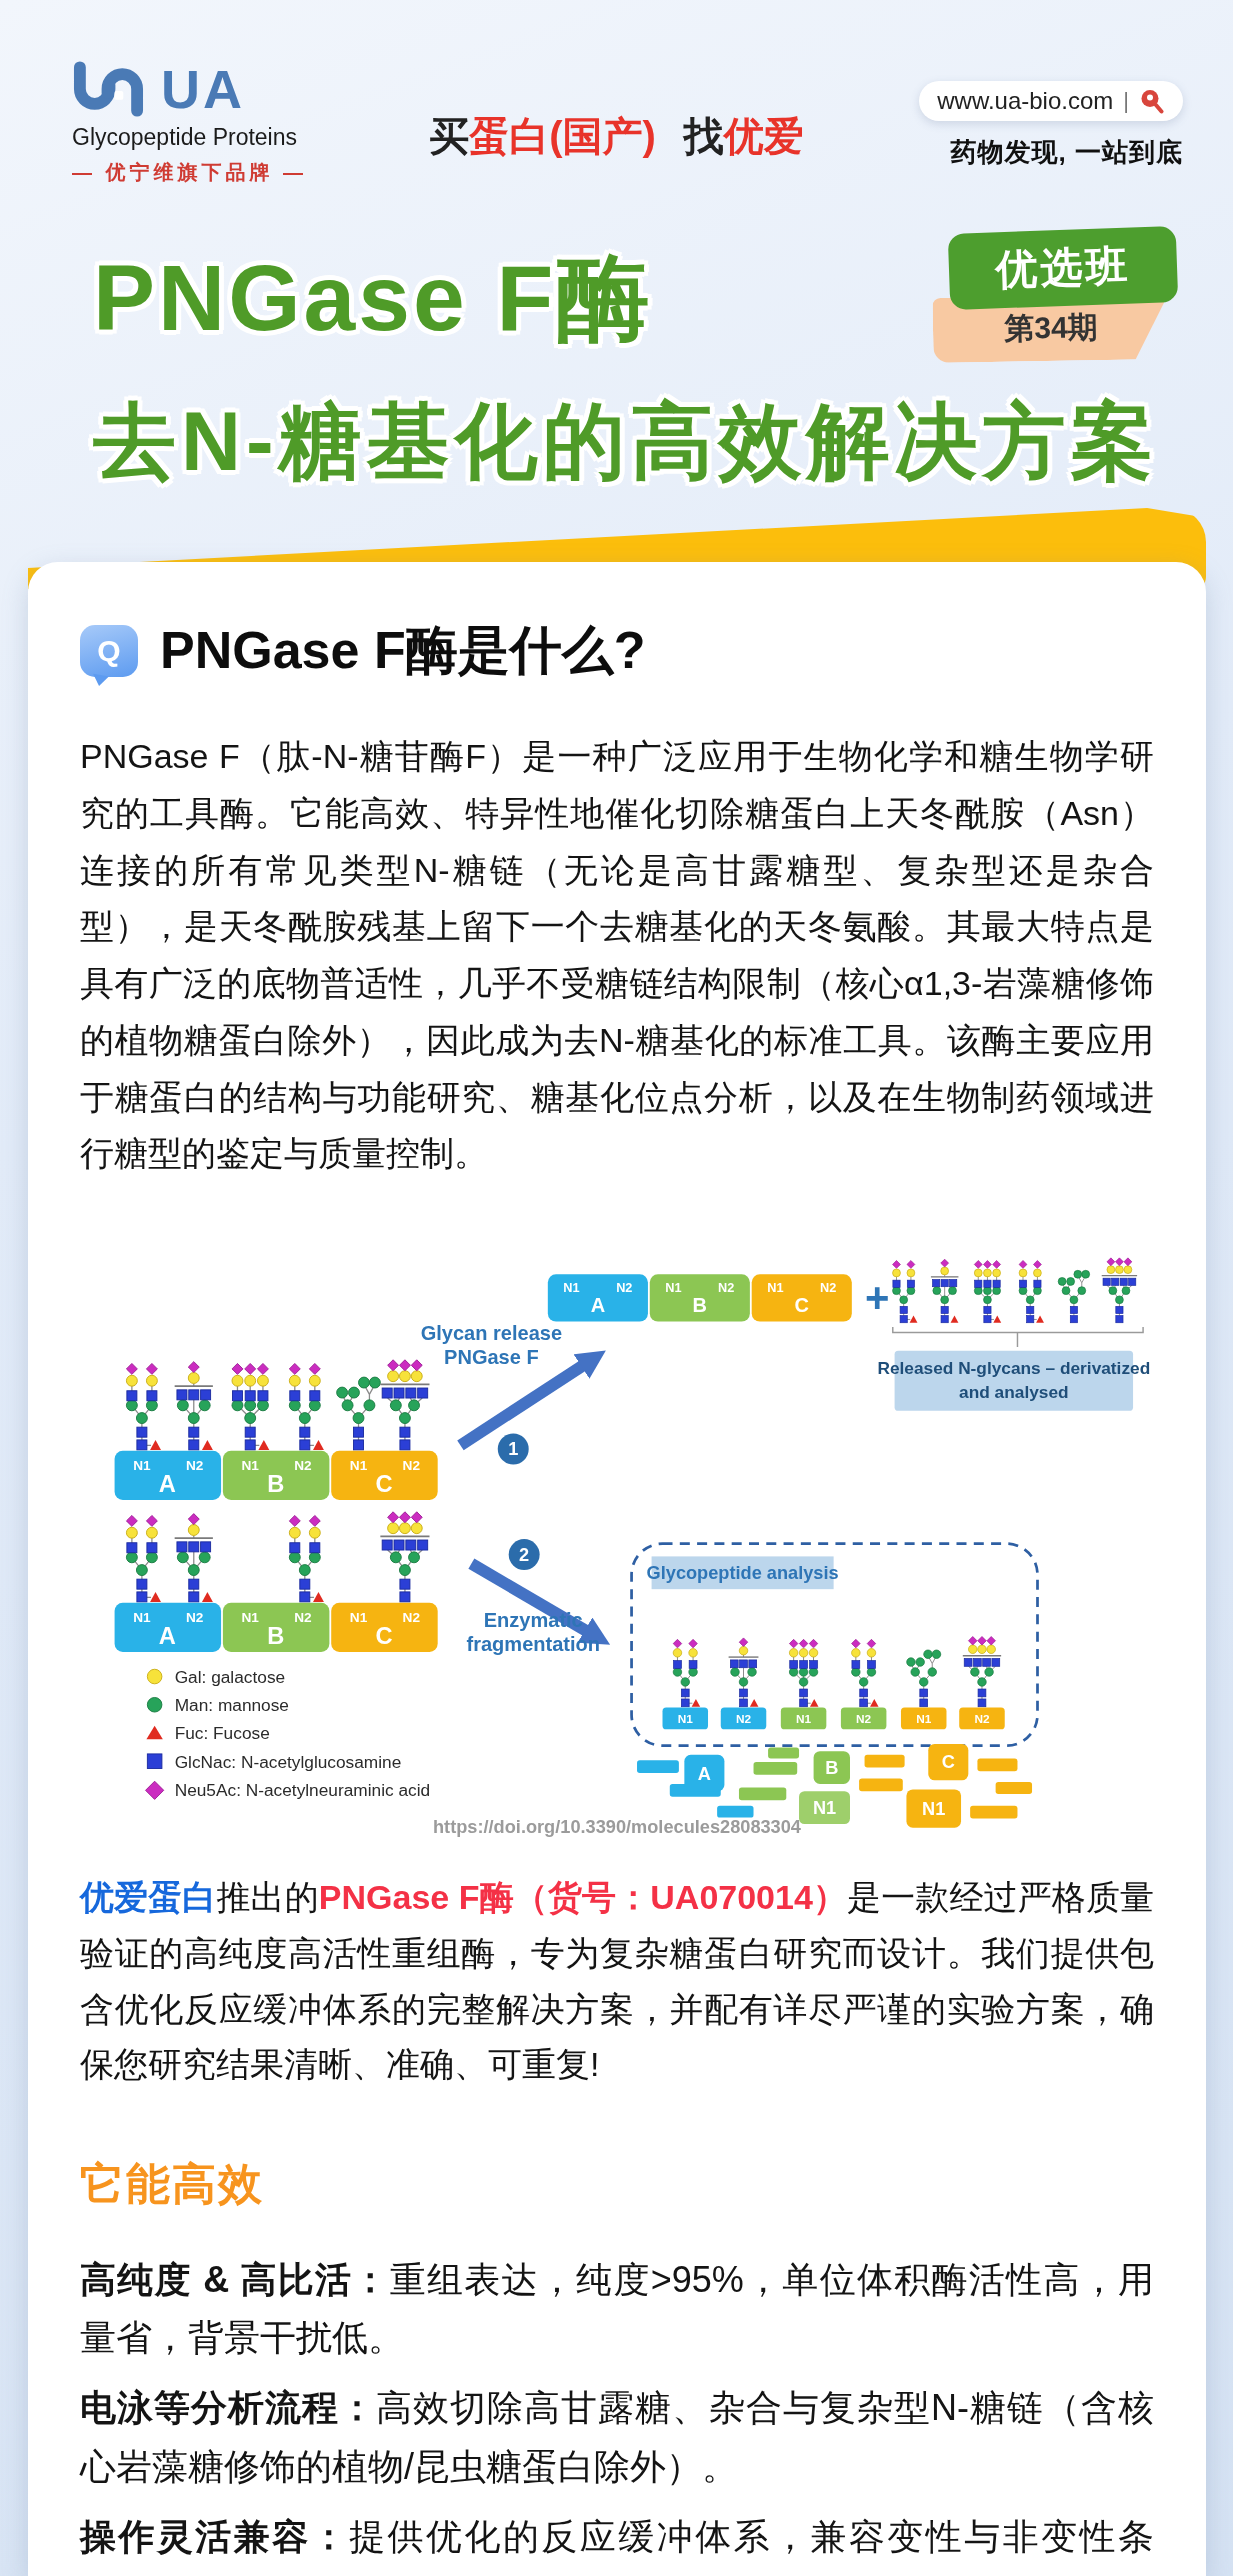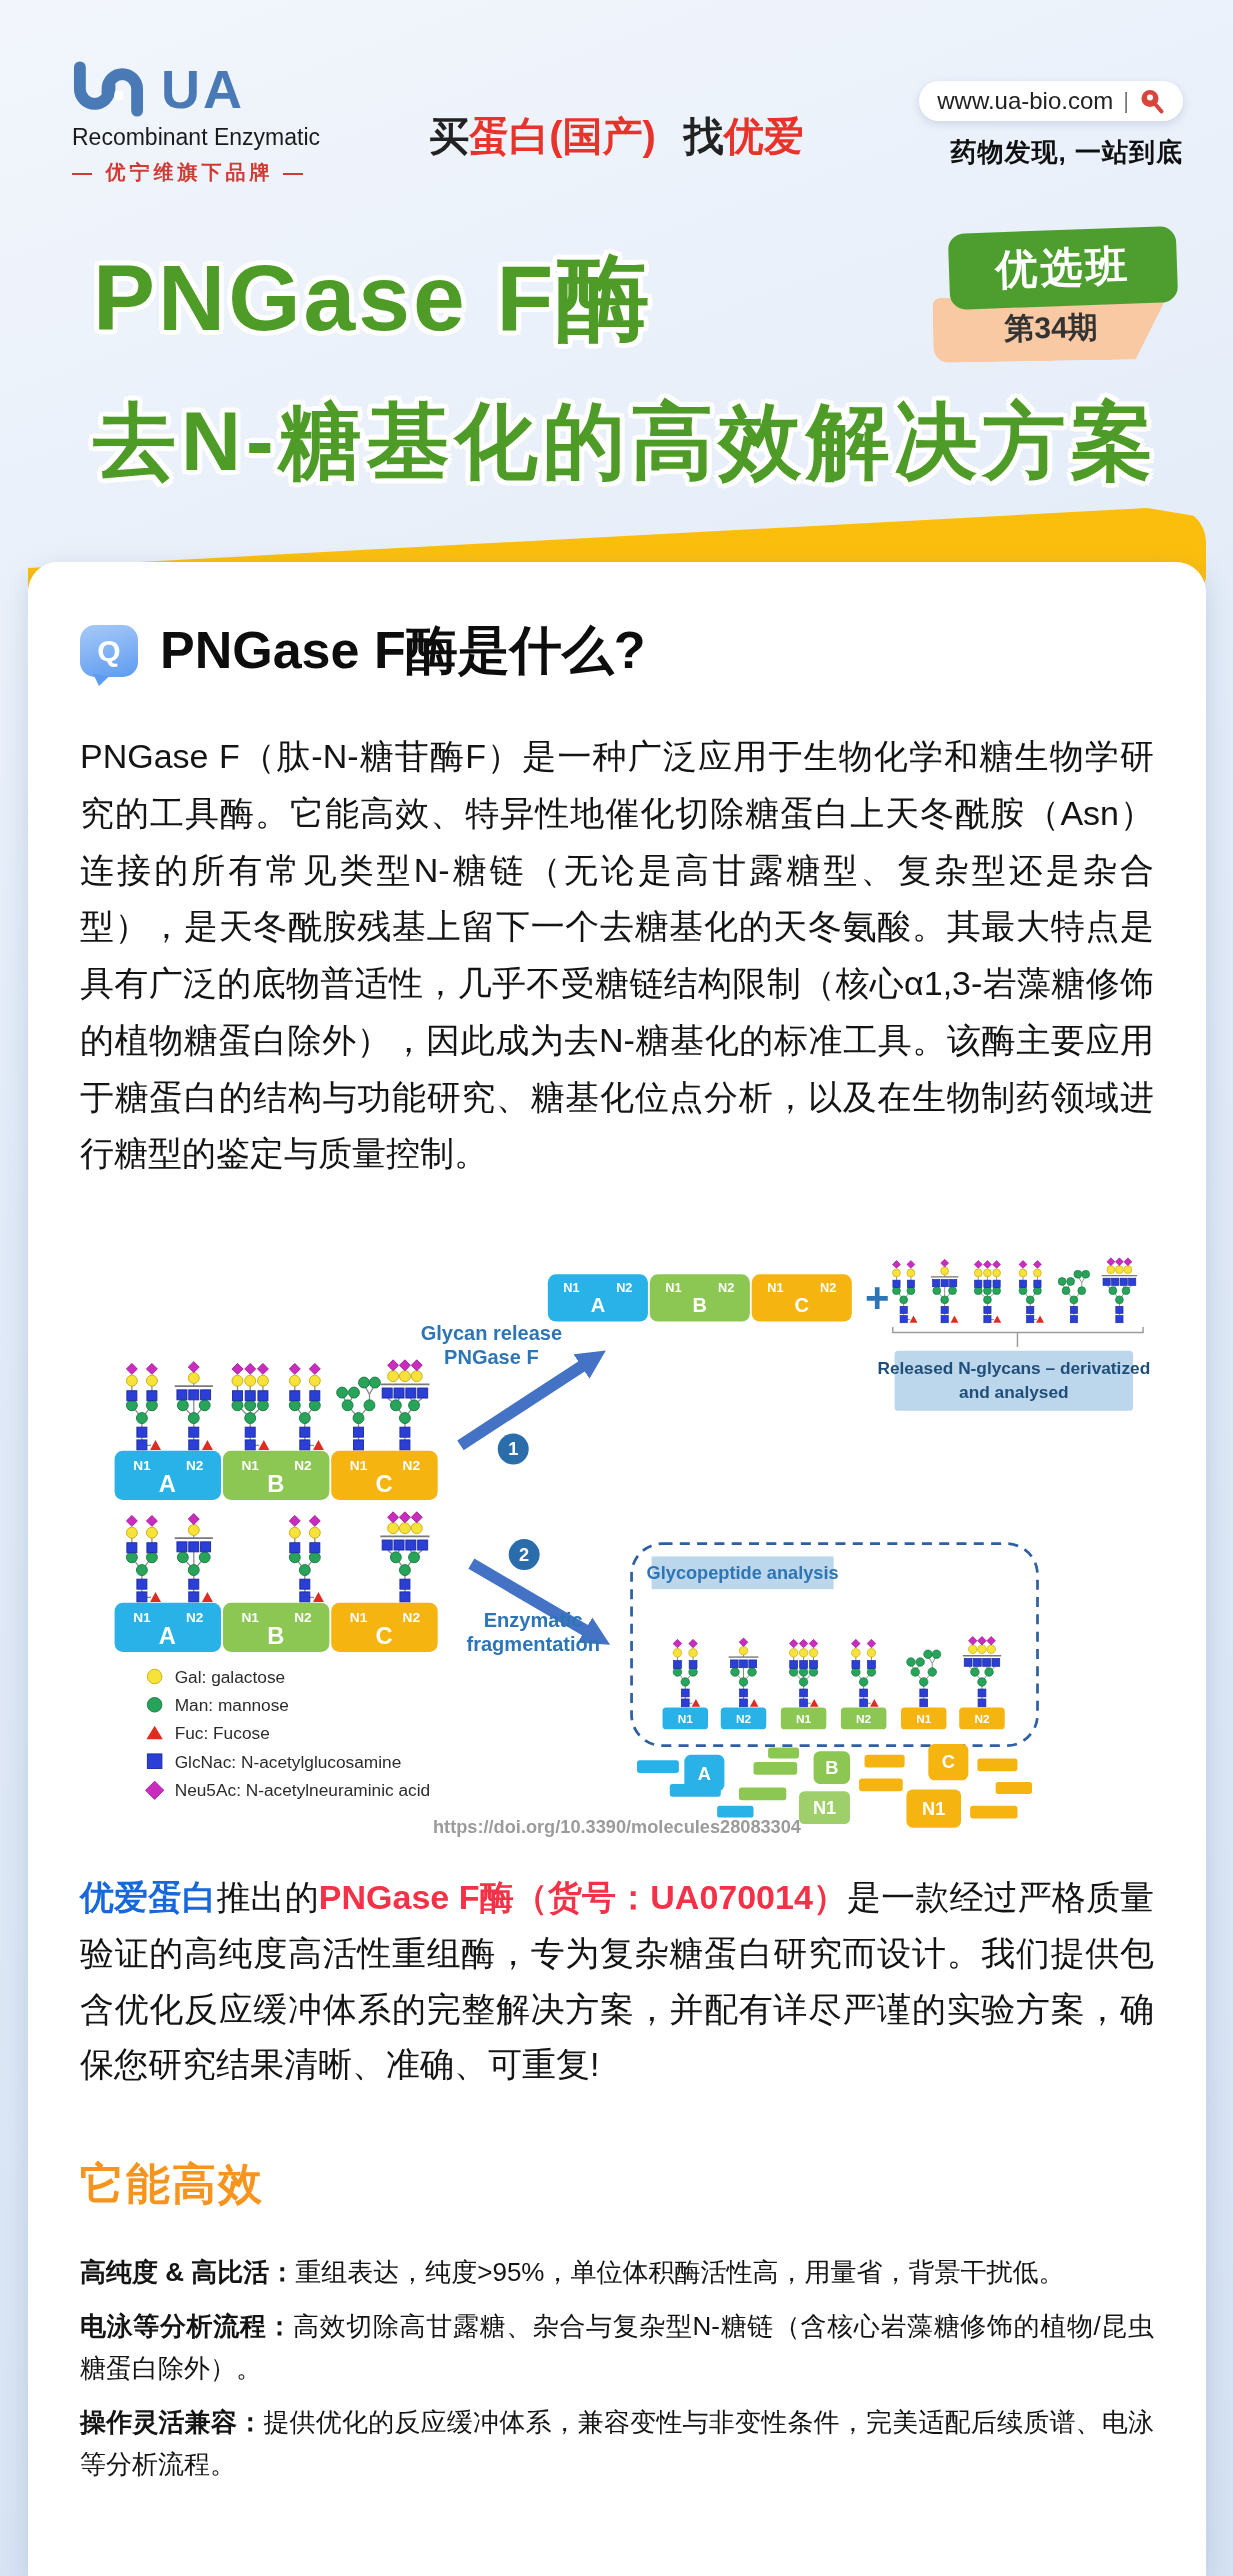--- a/index.html
+++ b/index.html
@@ -89,39 +89,39 @@
   .f-cite{font-size:20px;font-weight:600;fill:#9b9b9b;text-anchor:middle;}
   .arrow{stroke:#4472c4;stroke-width:13;}
   .bracket{stroke:#9a9a9a;stroke-width:1.6;fill:none;}
 
   .product-para{margin-top:26px;font-size:34px;line-height:1.64;color:#141414;text-align:justify;}
   .pp-blue{color:#1668dc;font-weight:800;}
   .pp-red{color:#f43146;font-weight:800;}
 
   .hl-heading{margin-top:62px;font-size:44px;font-weight:800;color:#f7941e;letter-spacing:2px;}
   .highlights{margin:36px 0 0;padding:0;list-style:none;}
-  .highlights li{font-size:26px;line-height:1.62;color:#141414;margin-bottom:12px;text-align:justify;}
+  .highlights li{font-size:36px;line-height:1.62;color:#141414;margin-bottom:12px;text-align:justify;}
   .hl-title{font-weight:800;}
 </style>
 </head>
 <body>
 
 <div class="page">
 
   <header>
     <div class="logo">
       <div class="logo-top">
         <svg width="73" height="56" viewBox="0 0 74 56">
           <path d="M8,6 v22 a15,15 0 0 0 30,0 v-4" fill="none" stroke="#4a7ab5" stroke-width="12" stroke-linecap="round"></path>
           <path d="M66,50 v-22 a15,15 0 0 0 -30,0 v4" fill="none" stroke="#4a7ab5" stroke-width="12" stroke-linecap="round"></path>
           <rect x="43" y="30" width="9" height="9" rx="2" fill="#fff"></rect>
         </svg>
         <span class="logo-ua">UA</span>
       </div>
-      <div class="logo-sub">Recombinant Enzymatic</div>
+      <div class="logo-sub">Glycopeptide Proteins</div>
       <div class="logo-brand">— 优宁维旗下品牌 —</div>
     </div>
 
     <div class="slogan">
       <span class="s-black">买</span><span class="s-red">蛋白(国产)</span><span class="s-gap"></span><span class="s-black">找</span><span class="s-red">优爱</span>
     </div>
 
     <div class="site">
       <div class="site-pill">
         <span>www.ua-bio.com</span>

